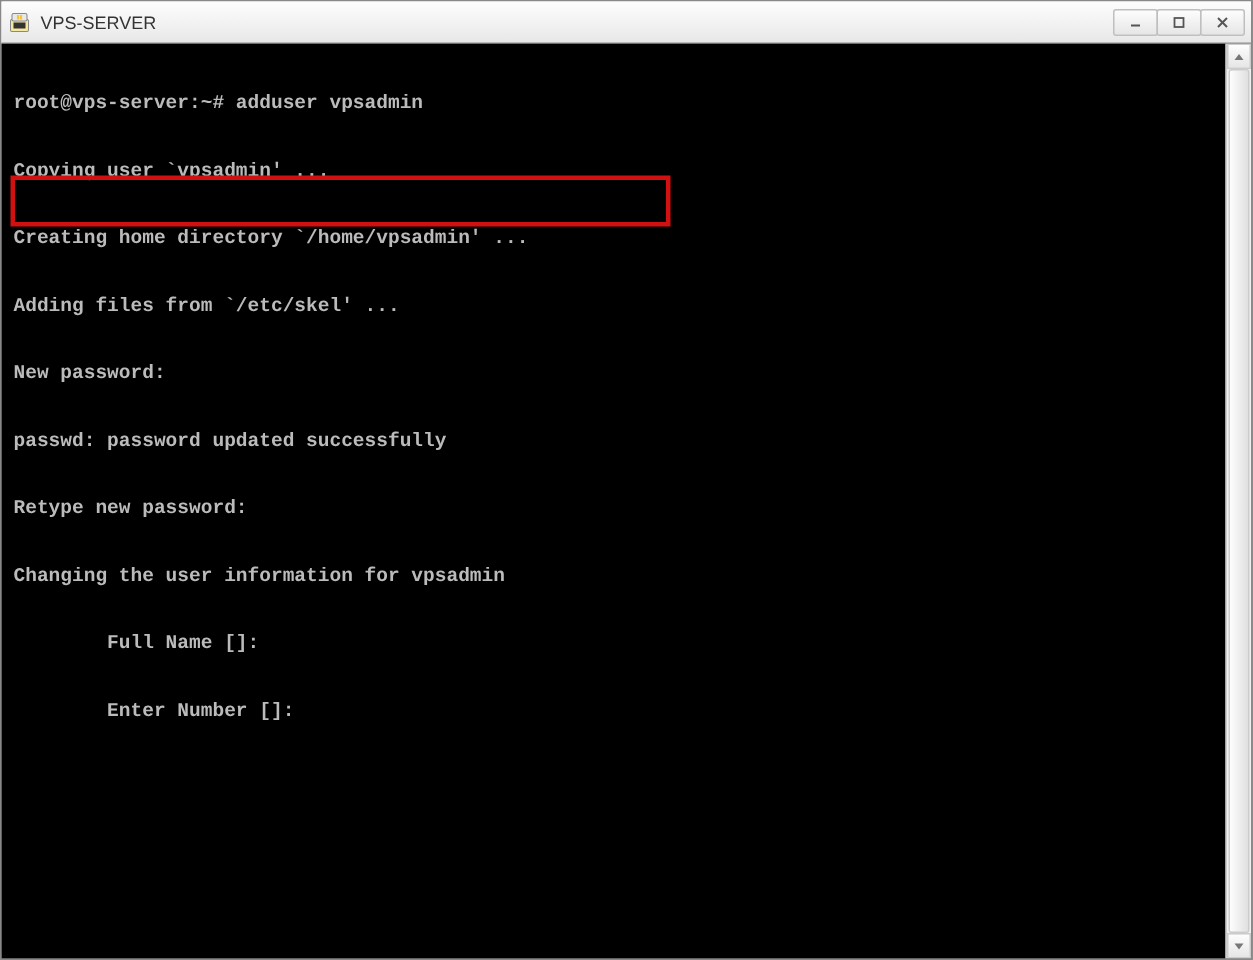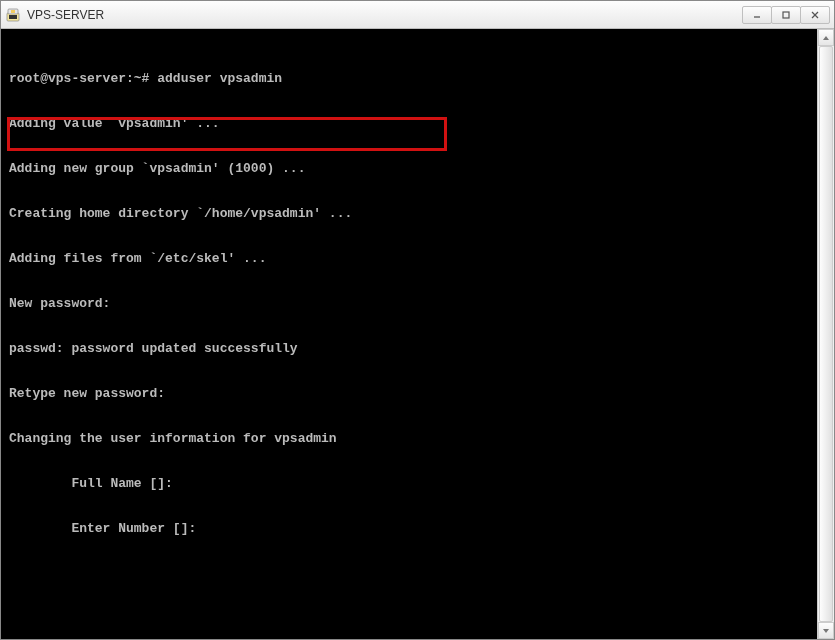--- a/index.html
+++ b/index.html
@@ -54,21 +54,21 @@
       justify-content: center;
       font-size: 10px;
       color: #555;
       margin-left: -1px;
       border-radius: 2px;
     }
     .window-btn:first-child { margin-left: 0; }
     .terminal-wrapper {
       flex: 1;
       background: #000;
-      padding: 12px 6px 2px 8px;
+      padding: 2px 6px 2px 8px;
       position: relative;
       overflow: hidden;
     }
     .terminal {
       font-family: "Courier New", monospace;
       font-size: 13px;
       line-height: 15px;
       color: #bbbbbb;
       white-space: pre;
       font-weight: bold;
@@ -149,22 +149,21 @@
             <line x1="2" y1="2" x2="8" y2="8" stroke="#555" stroke-width="1.3"></line>
             <line x1="8" y1="2" x2="2" y2="8" stroke="#555" stroke-width="1.3"></line>
           </svg>
       </div>
     </div>
   </div>
 
   <div class="terminal-wrapper">
     <div class="terminal">
       <span class="line">root@vps-server:~# adduser vpsadmin</span>
-      <span class="line">Adding value `vpsadmin' ...</span>
-      <span class="line">Adding new group `vpsadmin' (1000) ...</span>
+      <span class="line">Copying user `vpsadmin' ...</span>
       <span class="line">Creating home directory `/home/vpsadmin' ...</span>
       <span class="line">Adding files from `/etc/skel' ...</span>
       <span class="line">New password:</span>
       <span class="line">passwd: password updated successfully</span>
       <span class="line">Retype new password:</span>
       <span class="line">Changing the user information for vpsadmin</span>
       <span class="line">        Full Name []:</span>
       <span class="line">        Enter Number []:</span>
       
       

